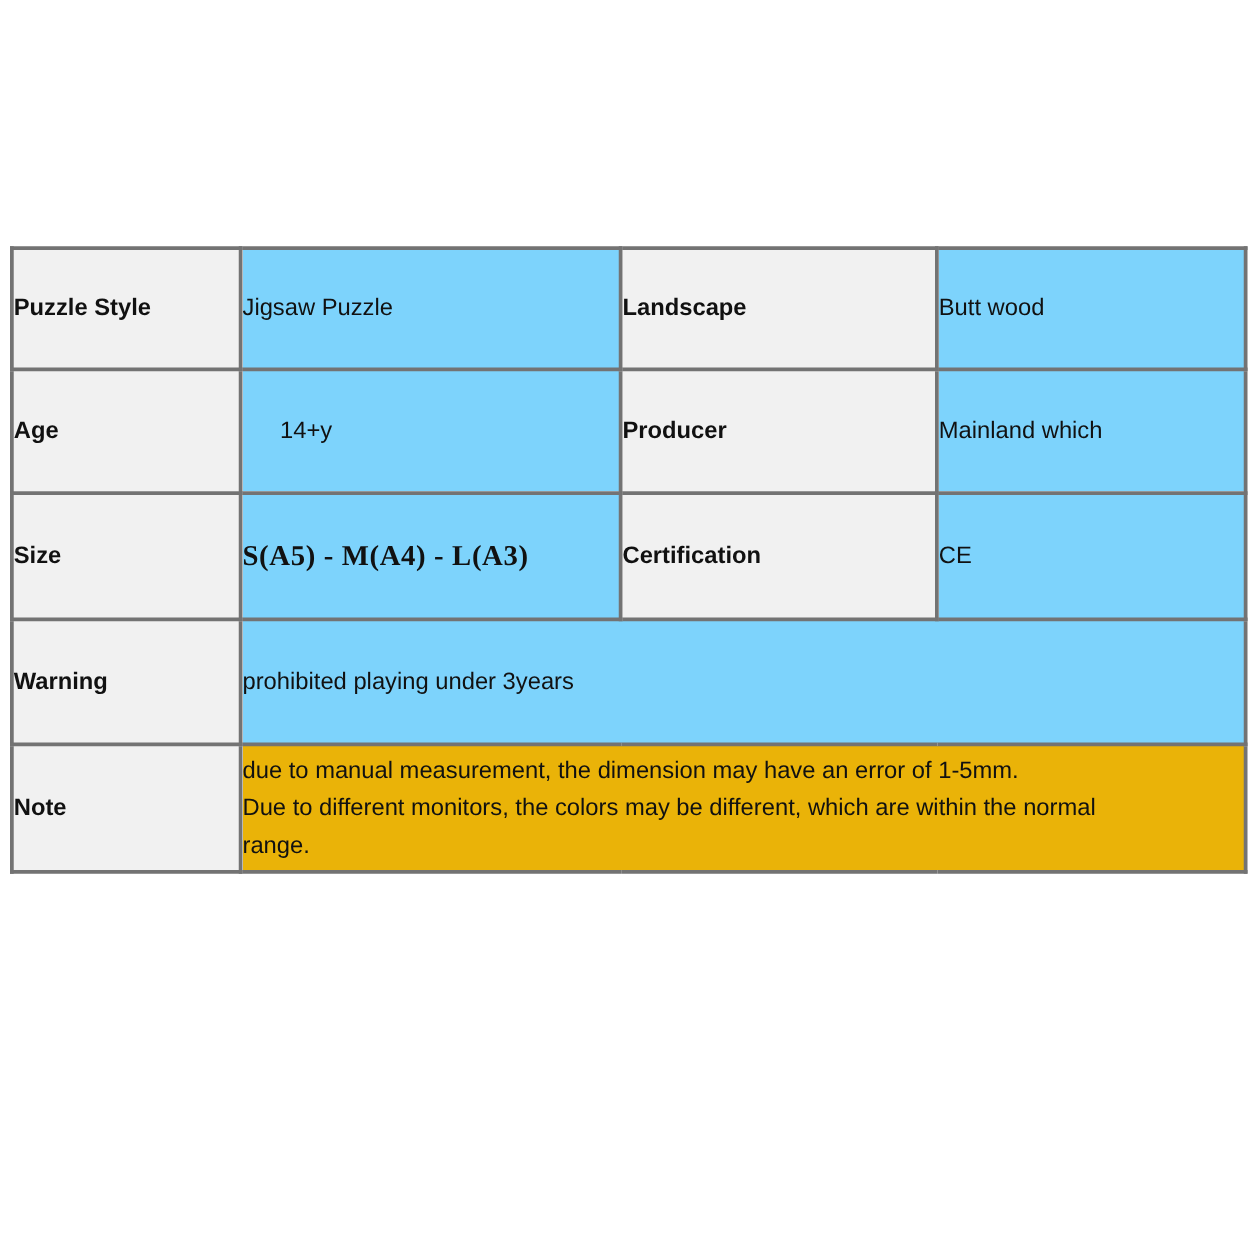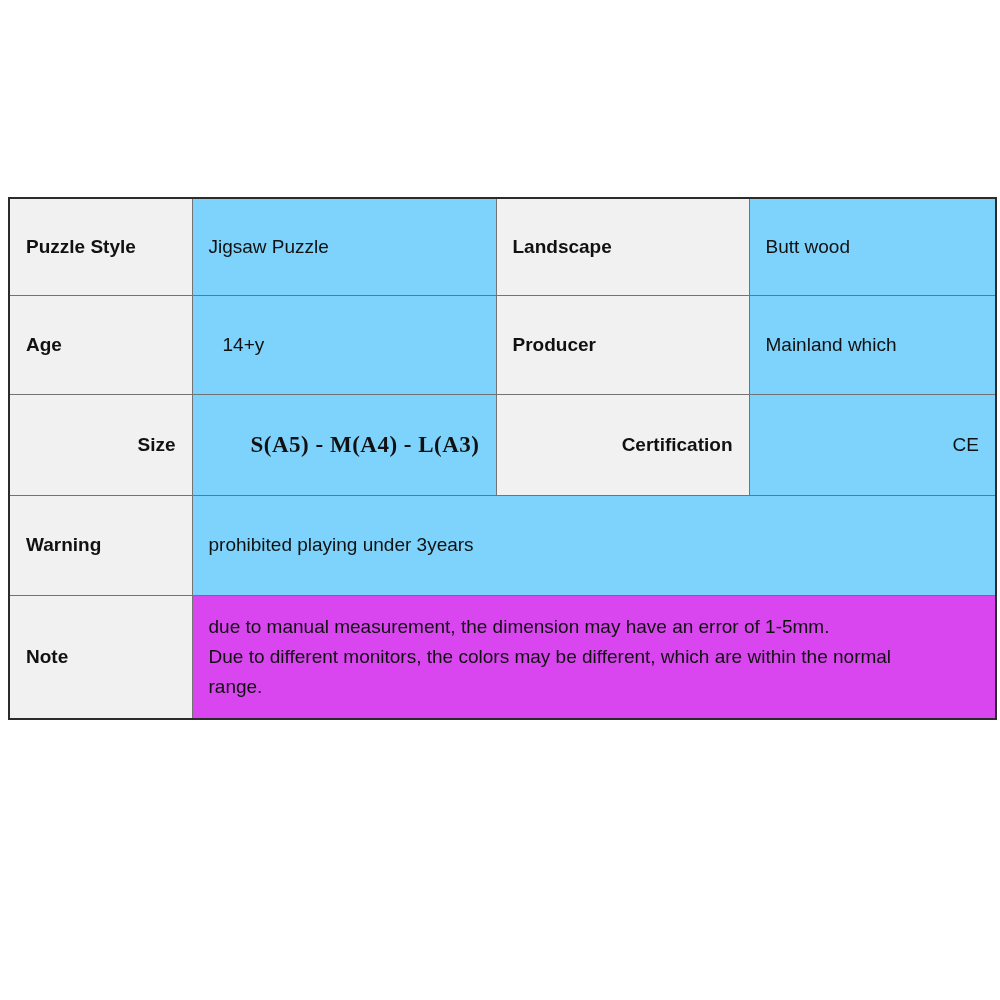--- a/index.html
+++ b/index.html
@@ -18,23 +18,23 @@
   table.spec-table {
     position: absolute;
     left: 8px;
     top: 197px;
     width: 987px;
     border-collapse: collapse;
     table-layout: fixed;
     border: 2px solid #2b2b2b;
   }
   table.spec-table td {
-    border: 1px solid #737373;
+    border: 3px solid #737373;
     vertical-align: middle;
-    padding: 16px;
+    padding: 0;
     overflow: hidden;
   }
   td.label-cell {
     background: #f1f1f1;
     font-weight: bold;
     font-size: 19px;
     padding-left: 5px;
   }
   td.value-cell {
     background: #7dd3fc;
@@ -44,21 +44,21 @@
   td.value-cell.indent {
     padding-left: 30px;
   }
   td.value-cell.serif {
     font-family: "Liberation Serif", serif;
     font-size: 23px;
     font-weight: 700;
     letter-spacing: 0.5px;
   }
   td.note-cell {
-    background: #d946ef;
+    background: #eab308;
     font-size: 19px;
     padding-left: 7px;
   }
   .note-line {
     line-height: 30px;
     white-space: nowrap;
   }
 </style>
 </head>
 <body>
@@ -77,21 +77,21 @@
         <td class="value-cell">Jigsaw Puzzle</td>
         <td class="label-cell">Landscape</td>
         <td class="value-cell">Butt wood</td>
       </tr>
       <tr style="height:99px;">
         <td class="label-cell">Age</td>
         <td class="value-cell indent">14+y</td>
         <td class="label-cell">Producer</td>
         <td class="value-cell">Mainland which</td>
       </tr>
-      <tr style="height:101px;text-align:right;">
+      <tr style="height:101px;">
         <td class="label-cell">Size</td>
         <td class="value-cell serif">S(A5) - M(A4) - L(A3)</td>
         <td class="label-cell">Certification</td>
         <td class="value-cell">CE</td>
       </tr>
       <tr style="height:100px;">
         <td class="label-cell">Warning</td>
         <td class="value-cell" colspan="3">prohibited  playing under 3years</td>
       </tr>
       <tr style="height:102px;">

